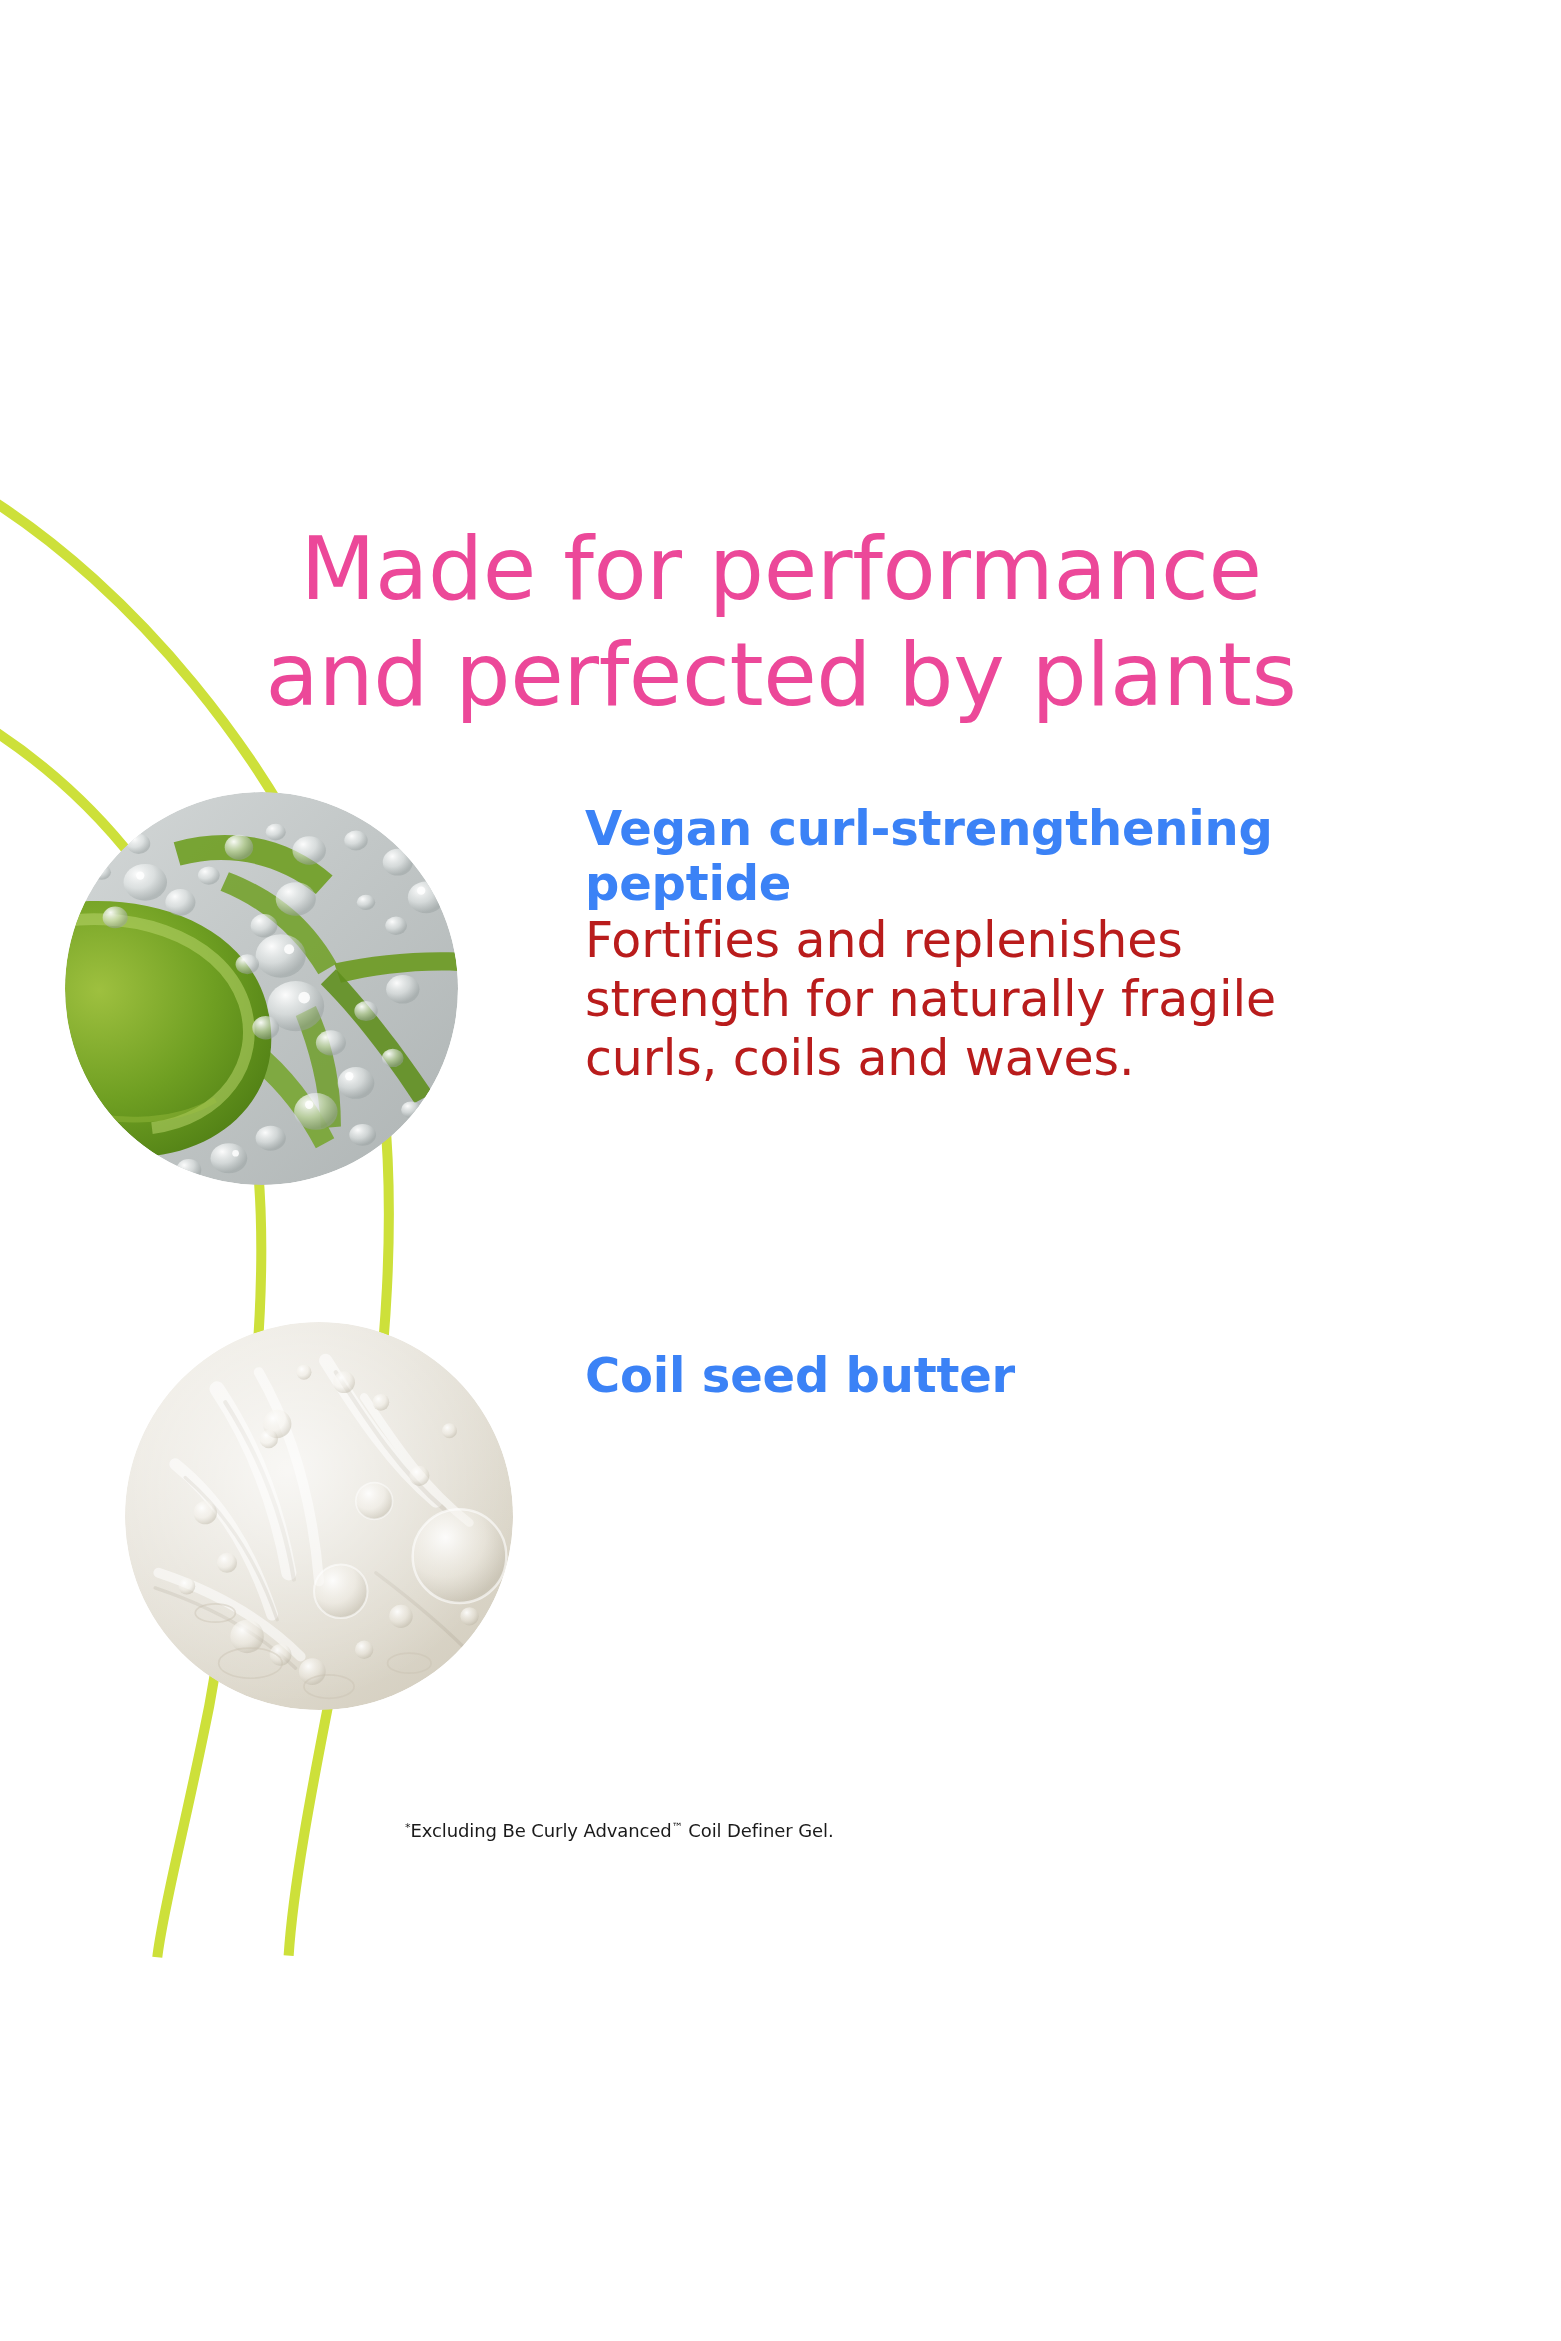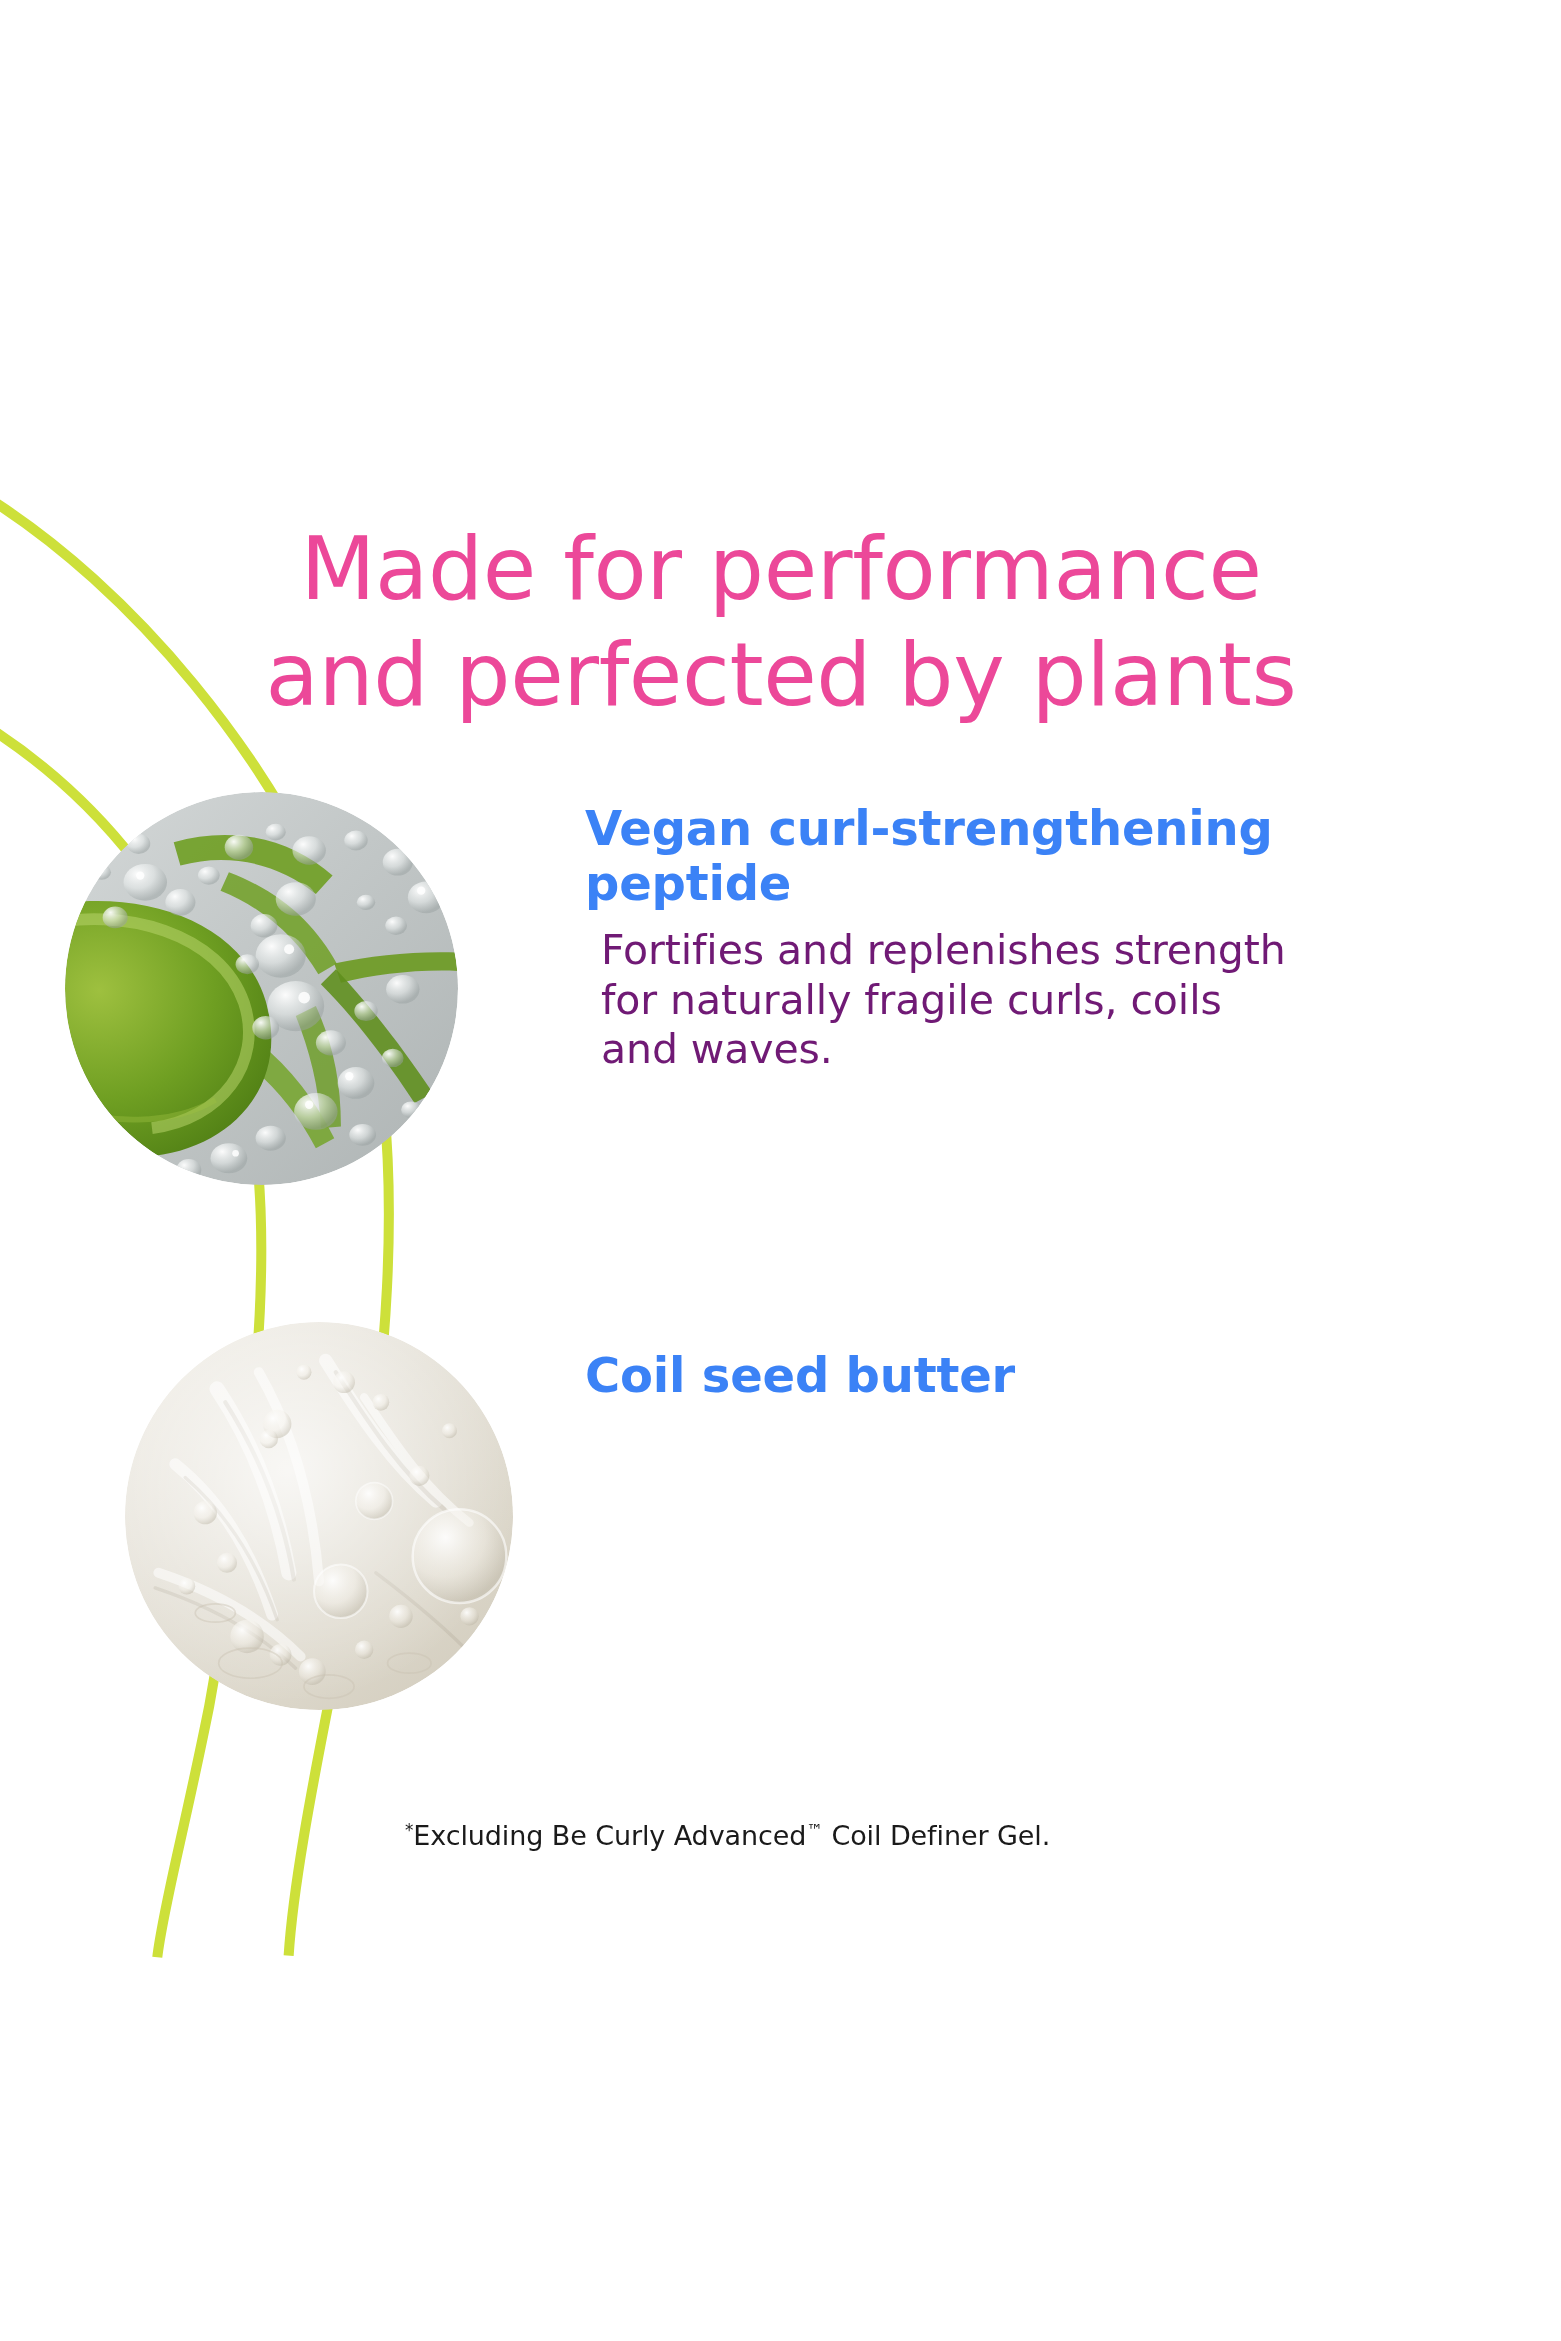--- a/index.html
+++ b/index.html
@@ -78,42 +78,42 @@
   .feature-title {
     font-size: 48px;
     line-height: 1.14;
     font-weight: 700;
     color: #3b82f6;
     margin: 0 0 1.7px 0;
     letter-spacing: -0.2px;
     white-space: pre-line;
   }
   .feature-desc {
-    font-size: 41px;
+    font-size: 49px;
     line-height: 1.2;
     font-weight: 400;
-    color: #701a75;
-    margin: 16px;
+    color: #b91c1c;
+    margin: 0;
     letter-spacing: -0.1px;
     white-space: pre-line;
   }
   .feature-desc .sup {
     font-size: 0.52em;
     vertical-align: 0.62em;
     line-height: 0;
   }
 
   
   .footnote {
     position: absolute;
     left: 405px;
     top: 1820px;
     width: 920px;
     z-index: 3;
-    font-size: 27px;
+    font-size: 18px;
     line-height: 1.2;
     font-weight: 400;
     color: #1a1a1a;
     letter-spacing: -0.1px;
   }
   .footnote .sup {
     font-size: 0.62em;
     vertical-align: 0.55em;
     line-height: 0;
   }

